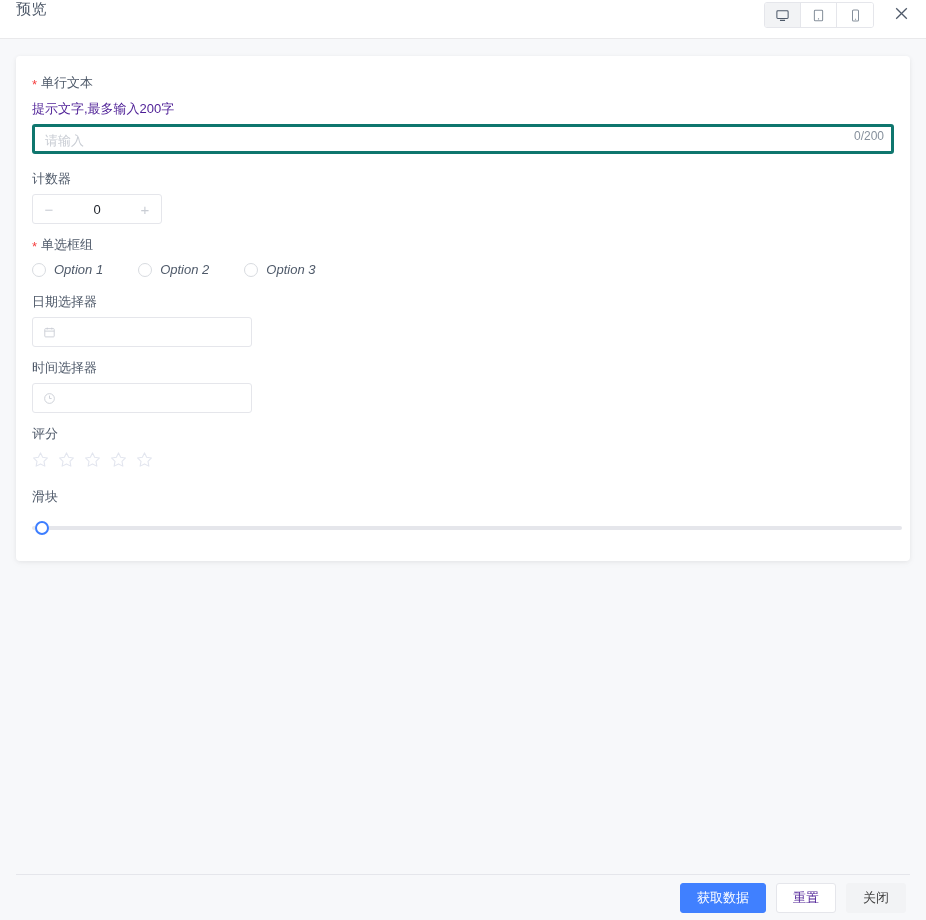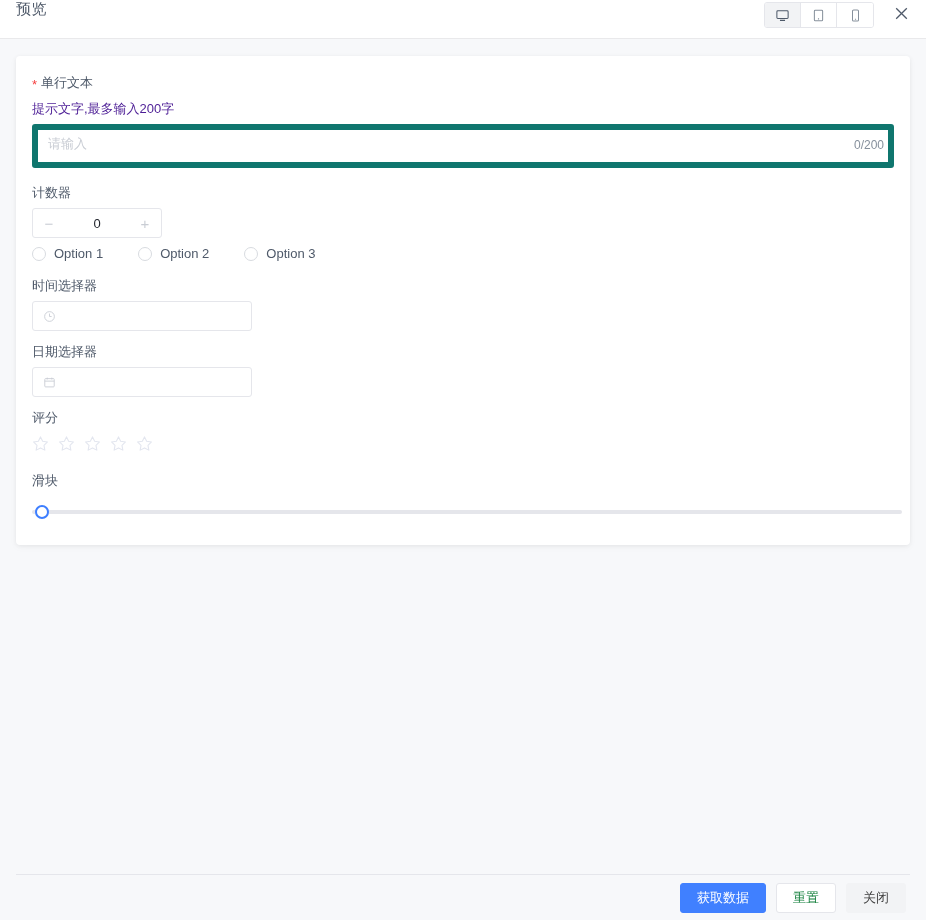--- a/index.html
+++ b/index.html
@@ -105,37 +105,37 @@
     color: #1d2129;
     padding: 0 10px;
     outline: none;
     font-family: inherit;
   }
   .text-input::placeholder { color: #c9cdd4; }
 
   .textarea-wrap { position: relative; width: 100%; }
   .textarea {
     width: 100%;
-    height: 44px;
-    border: 6px solid #0f766e;
+    height: 30px;
+    border: 3px solid #0f766e;
     border-radius: 3px;
     background: #ffffff;
     font-size: 13px;
     color: #1d2129;
     padding: 5px 52px 5px 10px;
     outline: none;
     resize: none;
     overflow: hidden;
     font-family: inherit;
     line-height: 18px;
   }
   .textarea::placeholder { color: #c9cdd4; }
   .char-count {
     position: absolute;
-    right: 10px; top: 14px;
+    right: 10px; top: 5px;
     font-size: 12px;
     color: #86909c;
     pointer-events: none;
   }
 
   
   .stepper {
     width: 130px; height: 30px;
     border: 1px solid #e5e6eb;
     border-radius: 3px;
@@ -149,21 +149,21 @@
     font-size: 15px;
     cursor: pointer;
     user-select: none;
   }
   .stepper-val {
     flex: 1; text-align: center;
     font-size: 13px; color: #1d2129;
   }
 
   
-  .radio-row { display: flex; padding: 2px 0 4px 0; }
+  .radio-row { display: flex; padding: 2px 0 4px 0; font-style: italic; }
   .radio-item {
     display: flex; align-items: center;
     margin-right: 35px;
     cursor: pointer;
   }
   .radio-circle {
     width: 14px; height: 14px;
     border: 1px solid #d8dbe0;
     border-radius: 50%;
     background: #fff;
@@ -242,21 +242,21 @@
     padding: 0 16px;
     border-radius: 3px;
     font-size: 13px;
     border: 1px solid transparent;
     margin-left: 10px;
     cursor: pointer;
     font-family: inherit;
     display: inline-flex; align-items: center; justify-content: center; text-align: right;
   }
   .btn-primary { background: #4080ff; color: #ffffff; border-color: #4080ff; }
-  .btn-default { background: #ffffff; color: #15803d; border-color: #e5e6eb; }
+  .btn-default { background: #ffffff; color: #4c1d95; border-color: #e5e6eb; }
   .btn-disabled { background: #f2f3f5; color: #404040; border-color: #f2f3f5; cursor: not-allowed; }
 </style>
 </head>
 <body>
 
 <div class="app">
 
   <div class="header">
     <div class="header-title">预览</div>
     <div class="header-right">
@@ -314,63 +314,66 @@
     <div class="field">
       <label class="field-label">计数器</label>
       <div class="stepper">
         <div class="stepper-btn">−</div>
         <div class="stepper-val">0</div>
         <div class="stepper-btn">+</div>
       </div>
     </div>
 
     <div class="field">
+      <label class="field-label">
+        <span class="req-star">*</span><span>单选框组</span>
+      </label>
       <div class="radio-row">
         <div class="radio-item">
           <span class="radio-circle"></span>
           <span class="radio-label">Option 1</span>
         </div>
         <div class="radio-item">
           <span class="radio-circle"></span>
           <span class="radio-label">Option 2</span>
         </div>
         <div class="radio-item">
           <span class="radio-circle"></span>
           <span class="radio-label">Option 3</span>
         </div>
-      </div>
-    </div>
-
-    <div class="field">
-      <label class="field-label">时间选择器</label>
-      <div class="picker">
-        <span class="picker-icon">
-          <svg width="13" height="13" viewBox="0 0 16 16" fill="none" stroke="#c9cdd4" stroke-width="1.1">
-            <circle cx="8" cy="8" r="6"></circle>
-            <polyline points="8,4.4 8,8 10.6,8"></polyline>
-          </svg>
-        </span>
       </div>
     </div>
 
     <div class="field">
       <label class="field-label">日期选择器</label>
       <div class="picker">
         <span class="picker-icon">
           <svg width="13" height="13" viewBox="0 0 16 16" fill="none" stroke="#c9cdd4" stroke-width="1.1">
             <rect x="2.2" y="3.2" width="11.6" height="10.2" rx="1"></rect>
             <line x1="2.2" y1="6.3" x2="13.8" y2="6.3"></line>
             <line x1="5.2" y1="2" x2="5.2" y2="4.3"></line>
             <line x1="10.8" y1="2" x2="10.8" y2="4.3"></line>
           </svg>
         </span>
       </div>
     </div>
 
     <div class="field">
+      <label class="field-label">时间选择器</label>
+      <div class="picker">
+        <span class="picker-icon">
+          <svg width="13" height="13" viewBox="0 0 16 16" fill="none" stroke="#c9cdd4" stroke-width="1.1">
+            <circle cx="8" cy="8" r="6"></circle>
+            <polyline points="8,4.4 8,8 10.6,8"></polyline>
+          </svg>
+        </span>
+      </div>
+    </div>
+
+    <div class="field">
       <label class="field-label">评分</label>
       <div class="rating">
         <span class="star">
           <svg width="17" height="17" viewBox="0 0 20 20" fill="none" stroke="#e3e6ef" stroke-width="1.3" stroke-linejoin="round">
             <polygon points="10,2.2 12.5,7.4 18.2,8.2 14.1,12.2 15.1,17.8 10,15.2 4.9,17.8 5.9,12.2 1.8,8.2 7.5,7.4"></polygon>
           </svg>
         </span>
         <span class="star">
           <svg width="17" height="17" viewBox="0 0 20 20" fill="none" stroke="#e3e6ef" stroke-width="1.3" stroke-linejoin="round">
             <polygon points="10,2.2 12.5,7.4 18.2,8.2 14.1,12.2 15.1,17.8 10,15.2 4.9,17.8 5.9,12.2 1.8,8.2 7.5,7.4"></polygon>

